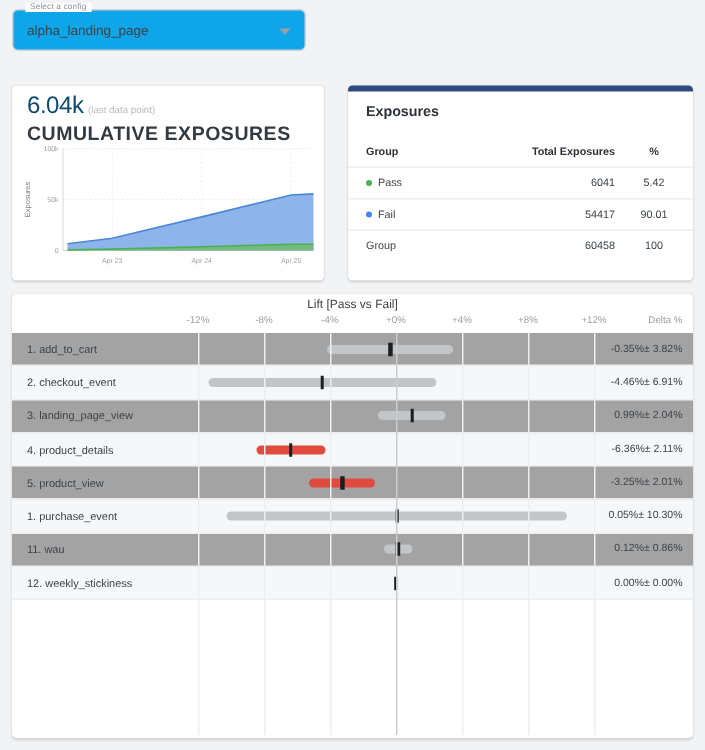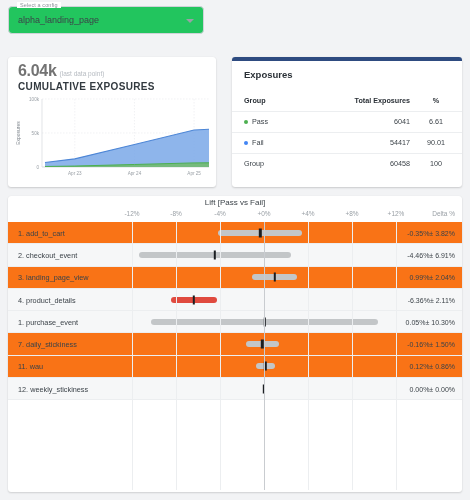--- a/index.html
+++ b/index.html
@@ -10,21 +10,21 @@
     background: #f2f3f5;
     font-family: "Liberation Sans", sans-serif;
     -webkit-font-smoothing: antialiased;
   }
   #root { position: relative; width: 470px; height: 500px; overflow: hidden; }
 
   
   .select-wrap {
     position: absolute; left: 8px; top: 6px;
     width: 196px; height: 28px;
-    background: #22c55e;
+    background: #0ea5e9;
     border: 1px solid #cfd3d8;
     border-radius: 4px;
   }
   .select-legend {
     position: absolute; left: 8px; top: -5px;
     background: #fff; padding: 0 3px;
     font-size: 5.5px; color: #8a9199; letter-spacing: .1px;
   }
   .select-value {
     position: absolute; left: 9px; top: 8px;
@@ -47,25 +47,25 @@
   }
   #chart-card { left: 8px; top: 57px; width: 208px; height: 130px; }
   #exposures-card { left: 232px; top: 57px; width: 230px; height: 130px; }
   #exposures-card .accent {
     position: absolute; left: 0; top: 0; right: 0; height: 4px;
     background: #2e4b80; border-radius: 3px 3px 0 0;
   }
 
   
   .kpi { position: absolute; left: 10px; top: 5px; }
-  .kpi-value { font-size: 16px; color: #737373; font-weight: 700; letter-spacing: -.3px; }
+  .kpi-value { font-size: 16px; color: #0c4a6e; font-weight: 400; letter-spacing: -.3px; }
   .kpi-sub { font-size: 6.5px; color: #b6bbc1; margin-left: 3px; }
   .kpi-title {
     position: absolute; left: 10px; top: 24px;
-    font-size: 10px; color: #333a40; font-weight: 700;
+    font-size: 13px; color: #333a40; font-weight: 700;
     letter-spacing: .35px;
   }
   #area-chart { position: absolute; left: 0; top: 36px; width: 208px; height: 94px; }
   .ax-tick { font-size: 4.6px; fill: #9aa0a6; }
   .ax-name { font-size: 5px; fill: #7e858c; }
 
   
   .exp-title {
     position: absolute; left: 12px; top: 12px;
     font-size: 9.5px; color: #2b3137; font-weight: 700;
@@ -103,21 +103,21 @@
   }
   .axis-delta {
     position: absolute; top: 0; right: 7px;
     font-size: 6.5px; color: #9aa0a6;
   }
   #lift-rows { position: absolute; top: 26px; left: 0; width: 454px; }
   .lift-row {
     position: relative; height: 22.3px; width: 454px;
     border-bottom: 1px solid #eceef0;
   }
-  .lift-row.odd { background: #f97316; }
+  .lift-row.odd { background: #a3a3a3; }
   .lift-row.even { background: #f6f7f8; }
   .row-label {
     position: absolute; left: 10px; top: 50%; transform: translateY(-50%);
     font-size: 7.3px; color: #3c4349; white-space: nowrap;
   }
   .row-delta {
     position: absolute; right: 7px; top: 50%; transform: translateY(-50%);
     font-size: 7px; color: #3c4349; white-space: nowrap;
   }
   .ci-bar {
@@ -182,21 +182,21 @@
         <tr>
           <th class="c-group">Group</th>
           <th class="c-total">Total Exposures</th>
           <th class="c-pct">%</th>
         </tr>
       </thead>
       <tbody id="exp-body">
           <tr>
             <td class="c-group"><span class="dot" style="background: rgb(76, 175, 80);"></span><span>Pass</span></td>
             <td class="c-total">6041</td>
-            <td class="c-pct">6.61</td>
+            <td class="c-pct">5.42</td>
           </tr>
           <tr>
             <td class="c-group"><span class="dot" style="background: rgb(66, 133, 244);"></span><span>Fail</span></td>
             <td class="c-total">54417</td>
             <td class="c-pct">90.01</td>
           </tr>
           <tr>
             <td class="c-group"><span>Group</span></td>
             <td class="c-total">60458</td>
             <td class="c-pct">100</td>
@@ -235,31 +235,31 @@
           <div class="ci-bar" style="left: 244.45px; width: 44.88px;"></div>
           <div class="point" style="left: 266.89px;"></div>
           <span class="row-delta">0.99%± 2.04%</span>
         </div>
         <div class="lift-row even">
           <span class="row-label">4. product_details</span>
           <div class="ci-bar sig" style="left: 162.83px; width: 46.42px;"></div>
           <div class="point" style="left: 186.04px;"></div>
           <span class="row-delta">-6.36%± 2.11%</span>
         </div>
+        <div class="lift-row odd">
+          <span class="row-label">5. product_view</span>
+          <div class="ci-bar sig" style="left: 198.14px; width: 44.22px;"></div>
+          <div class="point" style="left: 220.25px;"></div>
+          <span class="row-delta">-3.25%± 2.01%</span>
+        </div>
         <div class="lift-row even">
           <span class="row-label">1. purchase_event</span>
           <div class="ci-bar" style="left: 143.25px; width: 226.6px;"></div>
           <div class="point" style="left: 256.55px;"></div>
           <span class="row-delta">0.05%± 10.30%</span>
-        </div>
-        <div class="lift-row odd">
-          <span class="row-label">7. daily_stickiness</span>
-          <div class="ci-bar" style="left: 237.74px; width: 33px;"></div>
-          <div class="point" style="left: 254.24px;"></div>
-          <span class="row-delta">-0.16%± 1.50%</span>
         </div>
         <div class="lift-row odd">
           <span class="row-label">11. wau</span>
           <div class="ci-bar" style="left: 247.86px; width: 18.92px;"></div>
           <div class="point" style="left: 257.32px;"></div>
           <span class="row-delta">0.12%± 0.86%</span>
         </div>
         <div class="lift-row even">
           <span class="row-label">12. weekly_stickiness</span>
           <div class="ci-bar" style="left: 256px; width: 0px;"></div>

